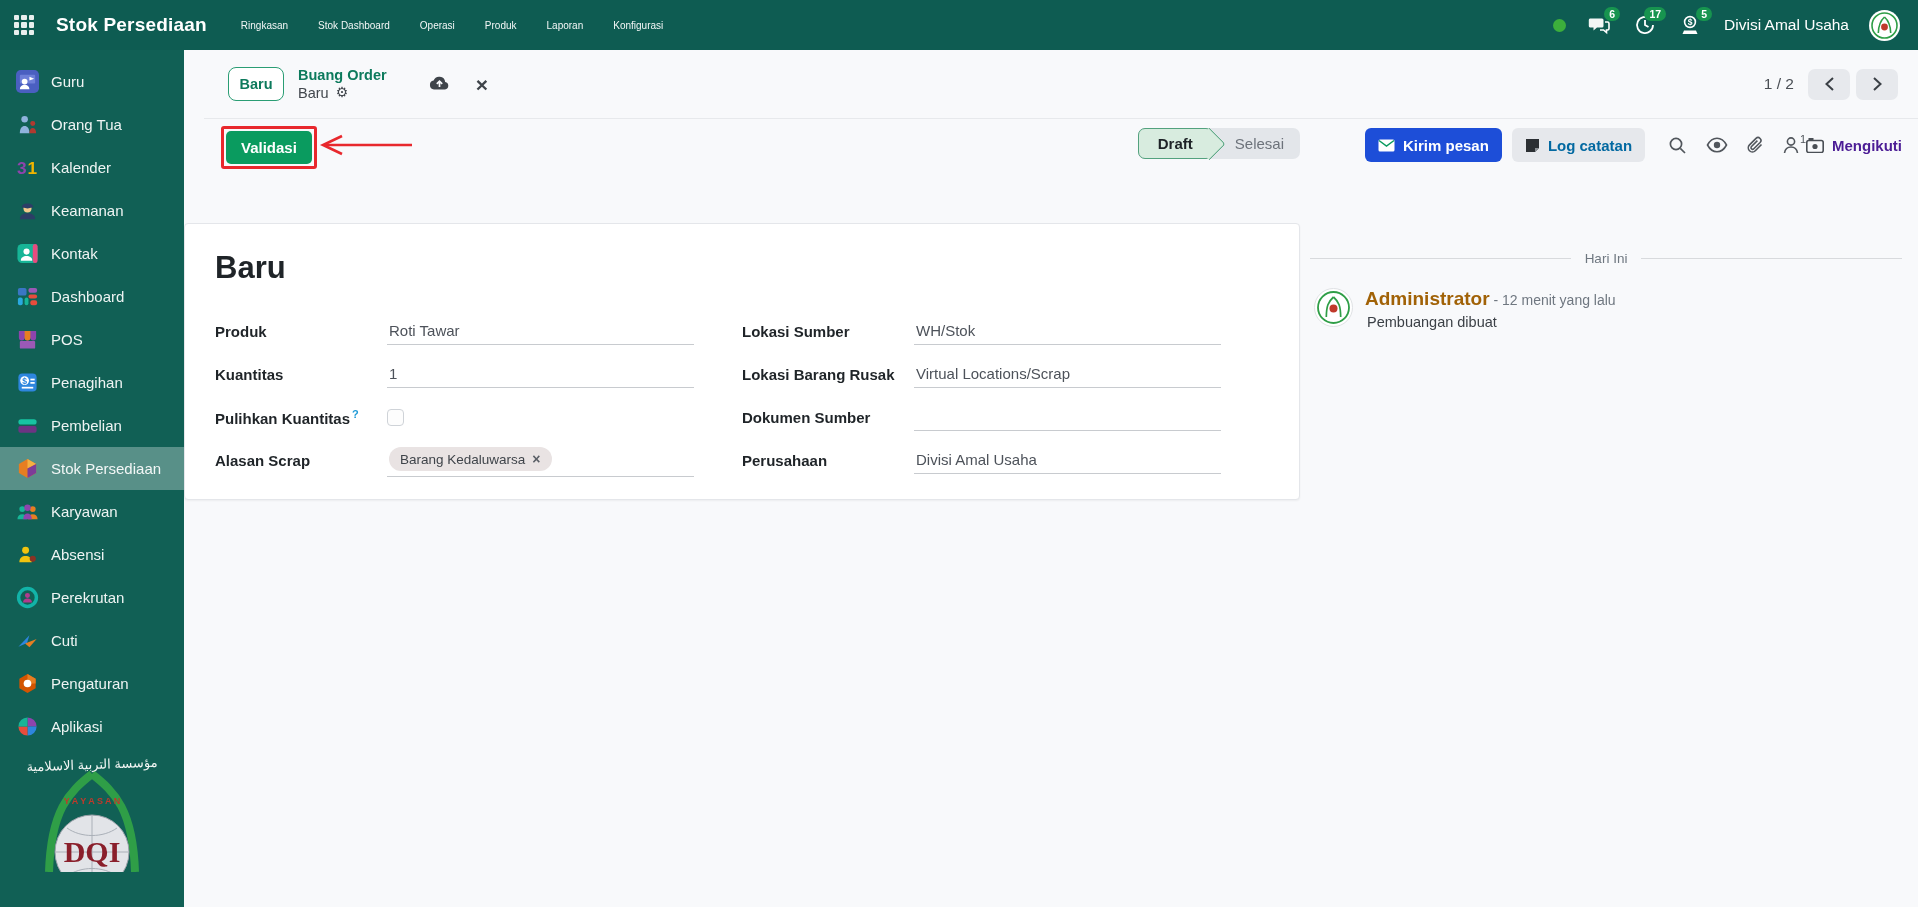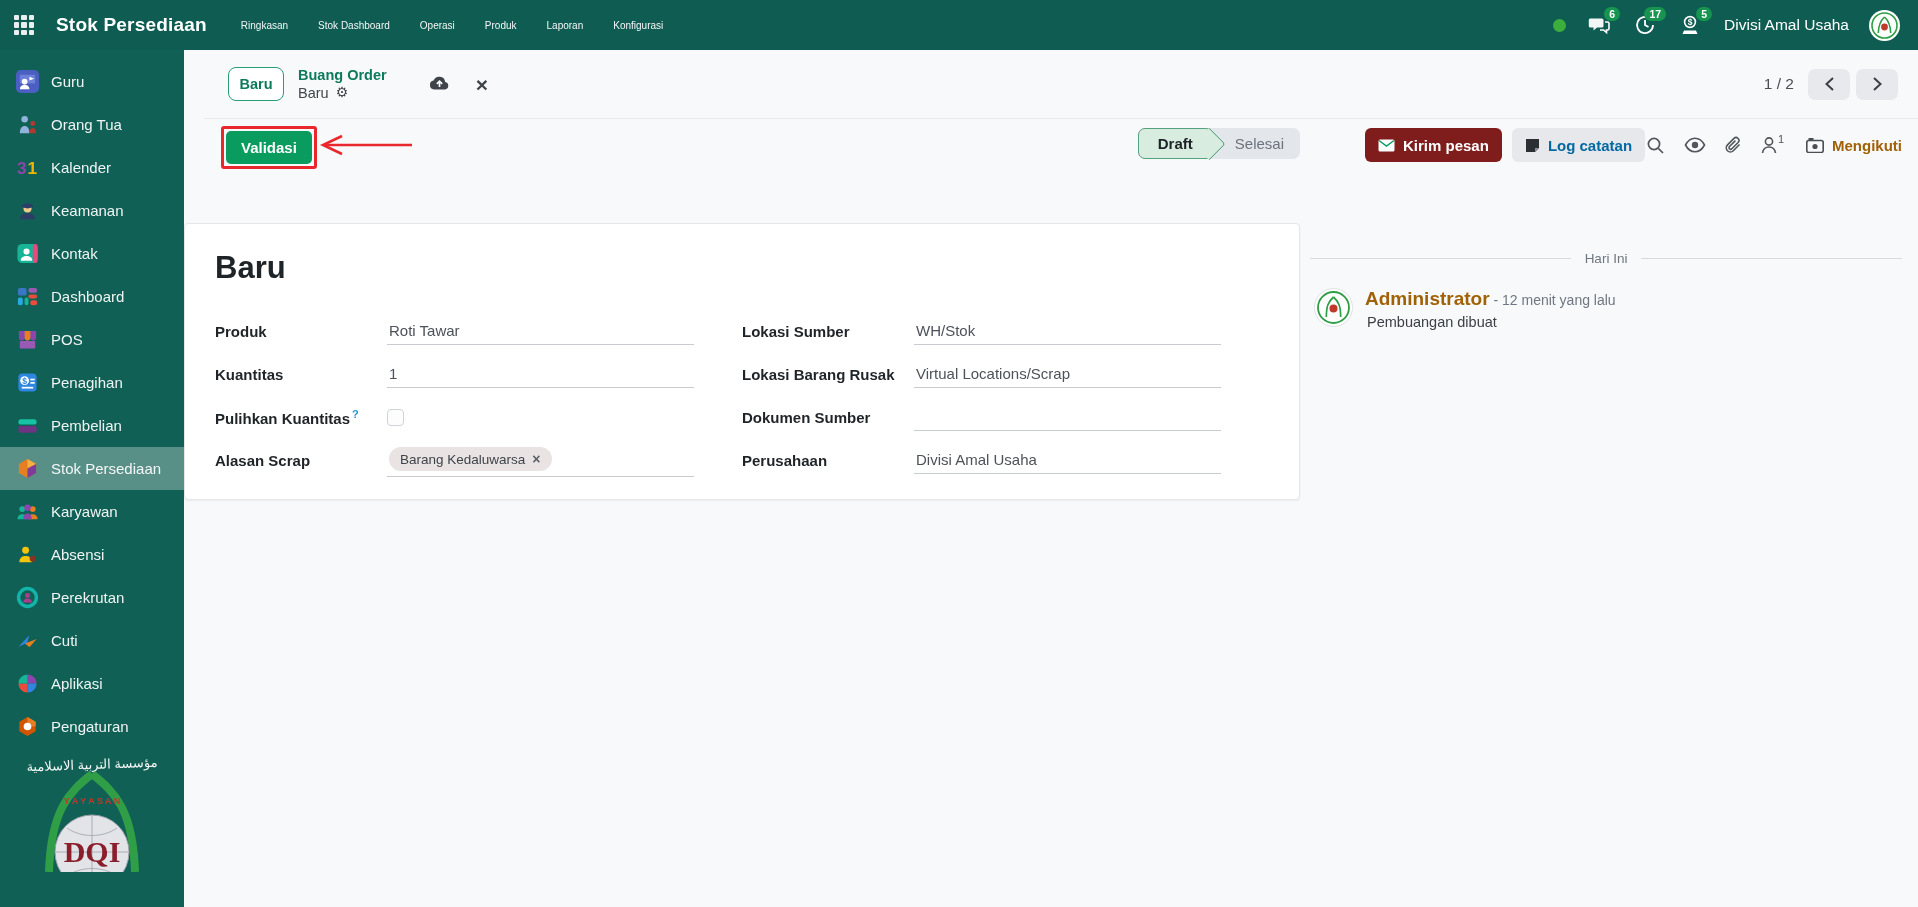--- a/index.html
+++ b/index.html
@@ -50,26 +50,26 @@
   .validate-wrap { position:absolute; left:17px; top:7px; border:3px solid #e8282d; border-radius:3px; padding:2px; }
   .validate-btn { background:#0a9b5f; color:#fff; border:none; border-radius:5px; height:33px; padding:0 15px; font-size:15px; font-weight:600; cursor:pointer; }
   .red-arrow { position:absolute; left:112px; top:14px; }
 
   .statusbar { position:absolute; right:618px; top:9px; display:flex; height:31px; background:#e3e6ea; border-radius:7px; }
   .status-draft { position:relative; z-index:2; background:#d8ecdf; border:1px solid #53a27e; border-radius:7px; display:flex; align-items:center; padding:0 19px; font-size:15px; font-weight:600; color:#1d2226; cursor:pointer; }
   .status-draft::after { content:""; position:absolute; right:-9px; top:50%; width:22px; height:22px; transform:translateY(-50%) rotate(45deg); background:#d8ecdf; border-top:1px solid #53a27e; border-right:1px solid #53a27e; border-radius:0 4px 0 0; }
   .status-done { display:flex; align-items:center; padding:0 16px 0 22px; font-size:15px; color:#6d737b; cursor:pointer; }
 
   .chatter-actions { position:absolute; left:1161px; right:16px; top:9px; display:flex; align-items:center; }
-  .btn-send { background:#7f1d1d; color:#fff; border:none; border-radius:6px; height:34px; padding:0 13px; font-size:15px; font-weight:600; display:flex; align-items:center; gap:8px; cursor:pointer; }
+  .btn-send { background:#1d4ed8; color:#fff; border:none; border-radius:6px; height:34px; padding:0 13px; font-size:15px; font-weight:600; display:flex; align-items:center; gap:8px; cursor:pointer; }
   .btn-log { background:#e6e8ec; color:#0369a1; border:none; border-radius:6px; height:34px; padding:0 13px; font-size:15px; font-weight:600; display:flex; align-items:center; gap:8px; margin-left:10px; cursor:pointer; }
   .icon-cluster { margin-left:auto; display:flex; align-items:center; gap:19px; color:#51565c; }
   .icon-cluster .ic { cursor:pointer; display:flex; align-items:flex-start; }
   .sup-count { font-size:11px; color:#51565c; margin-left:1px; margin-top:-3px; }
-  .follow { display:flex; align-items:center; gap:8px; margin-left:22px; color:#a16207; font-size:15px; font-weight:700; cursor:pointer; }
+  .follow { display:flex; align-items:center; gap:8px; color:#4c1d95; font-size:15px; font-weight:700; cursor:pointer; }
 
   
   .form-card { position:absolute; left:20px; top:173px; width:1116px; height:277px; background:#fff; border:1px solid #e4e6ea; border-radius:4px; box-shadow:0 1px 2px rgba(0,0,0,.05); padding:26px 30px; }
   .sheet-title { font-size:31px; font-weight:700; color:#1f2428; margin-bottom:24px; }
   .form-cols { display:flex; }
   .form-col { width:50%; padding-right:48px; }
   .frow { display:flex; align-items:center; height:43px; }
   .flabel { width:172px; flex:0 0 172px; font-size:15px; font-weight:700; color:#1f2428; }
   .fhelp { color:#1f9ad6; font-size:11px; vertical-align:super; margin-left:2px; font-weight:700; }
   .fvalue { flex:1; border-bottom:1px solid #c8cbcf; font-size:15px; color:#4d525a; padding:3px 2px 5px 2px; min-height:26px; cursor:text; }
@@ -268,34 +268,34 @@
       </div>
       <div class="side-item">
         <svg width="23" height="23" viewBox="0 0 24 24">
             <path d="M2.5 18.5L14 6.5l-2.5 8z" fill="#2e86de"></path>
             <path d="M9.5 15l12-4.5-7.5 8.5z" fill="#e67e22"></path>
           </svg>
         <span>Cuti</span>
       </div>
       <div class="side-item">
         <svg width="23" height="23" viewBox="0 0 24 24">
+            <path d="M12 2l8.5 5v10L12 22l-8.5-5V7z" fill="#d35400"></path>
+            <path d="M12 2l8.5 5v5H12z" fill="#e67e22"></path>
+            <circle cx="12" cy="12" r="4" fill="#fff"></circle>
+          </svg>
+        <span>Pengaturan</span>
+      </div>
+      <div class="side-item">
+        <svg width="23" height="23" viewBox="0 0 24 24">
             <path d="M12 2.5a9.5 9.5 0 0 1 9.5 9.5H12z" fill="#8e44ad"></path>
             <path d="M21.5 12A9.5 9.5 0 0 1 12 21.5V12z" fill="#2e86de"></path>
             <path d="M12 21.5A9.5 9.5 0 0 1 2.5 12H12z" fill="#e74c3c"></path>
             <path d="M2.5 12A9.5 9.5 0 0 1 12 2.5V12z" fill="#17b597"></path>
           </svg>
         <span>Aplikasi</span>
-      </div>
-      <div class="side-item">
-        <svg width="23" height="23" viewBox="0 0 24 24">
-            <path d="M12 2l8.5 5v10L12 22l-8.5-5V7z" fill="#d35400"></path>
-            <path d="M12 2l8.5 5v5H12z" fill="#e67e22"></path>
-            <circle cx="12" cy="12" r="4" fill="#fff"></circle>
-          </svg>
-        <span>Pengaturan</span>
       </div>
     </div>
     <div class="sidebar-logo">
       <span class="arabic">مؤسسة التربية الاسلامية</span>
       <svg width="150" height="104" viewBox="0 0 150 104">
         <path d="M75 6 C52 24 34 42 32 104 M75 6 C98 24 116 42 118 104" stroke="#2f9e47" stroke-width="8" fill="none"></path>
         <text x="75" y="36" text-anchor="middle" font-size="9" fill="#c0392b" font-weight="bold">Y A Y A S A N</text>
         <circle cx="75" cy="84" r="37" fill="#e2e4e8" stroke="#9aa0a8"></circle>
         <path d="M38 84h74 M75 47v57 M50 60c14 10 36 10 50 0 M50 108c14-10 36-10 50 0" stroke="#aab0b8" fill="none"></path>
         <text x="75" y="94" text-anchor="middle" font-size="30" fill="#8a1f2b" font-weight="bold" class="crest-dqi">DQI</text>

